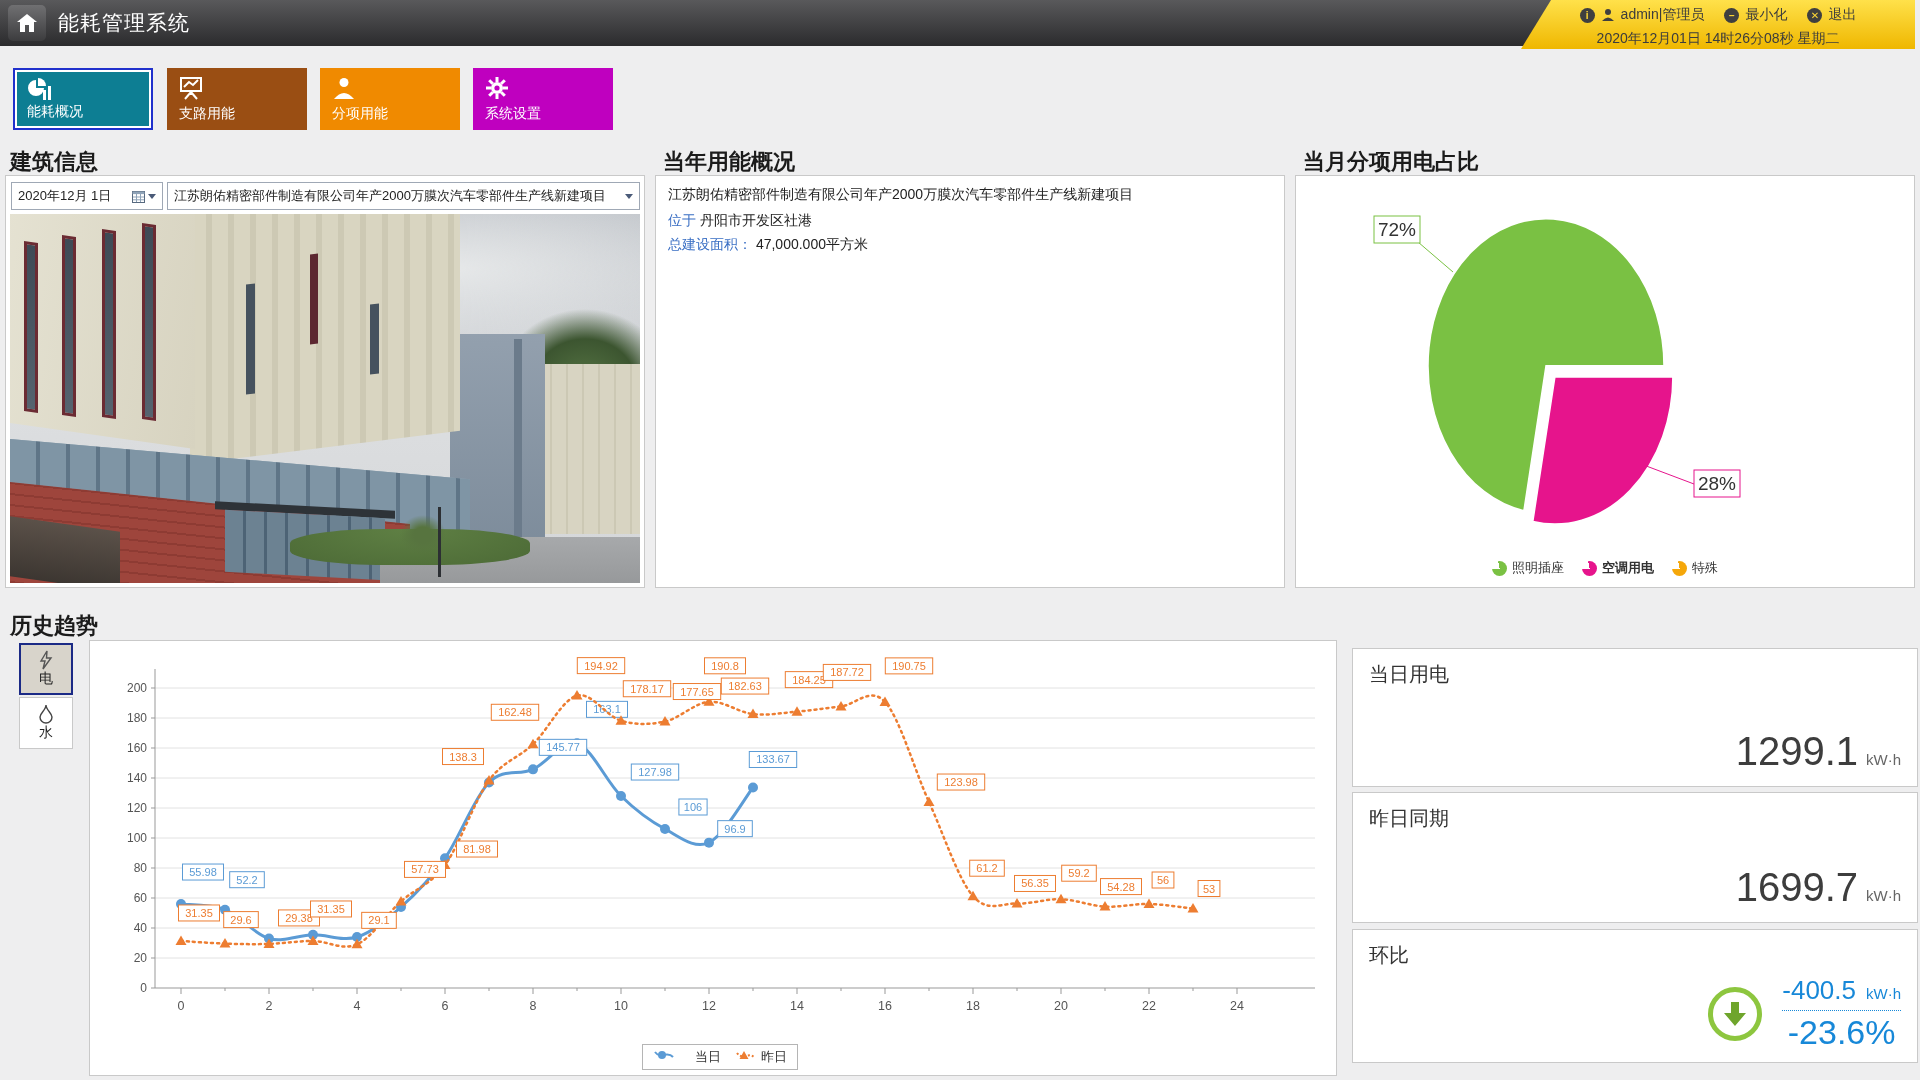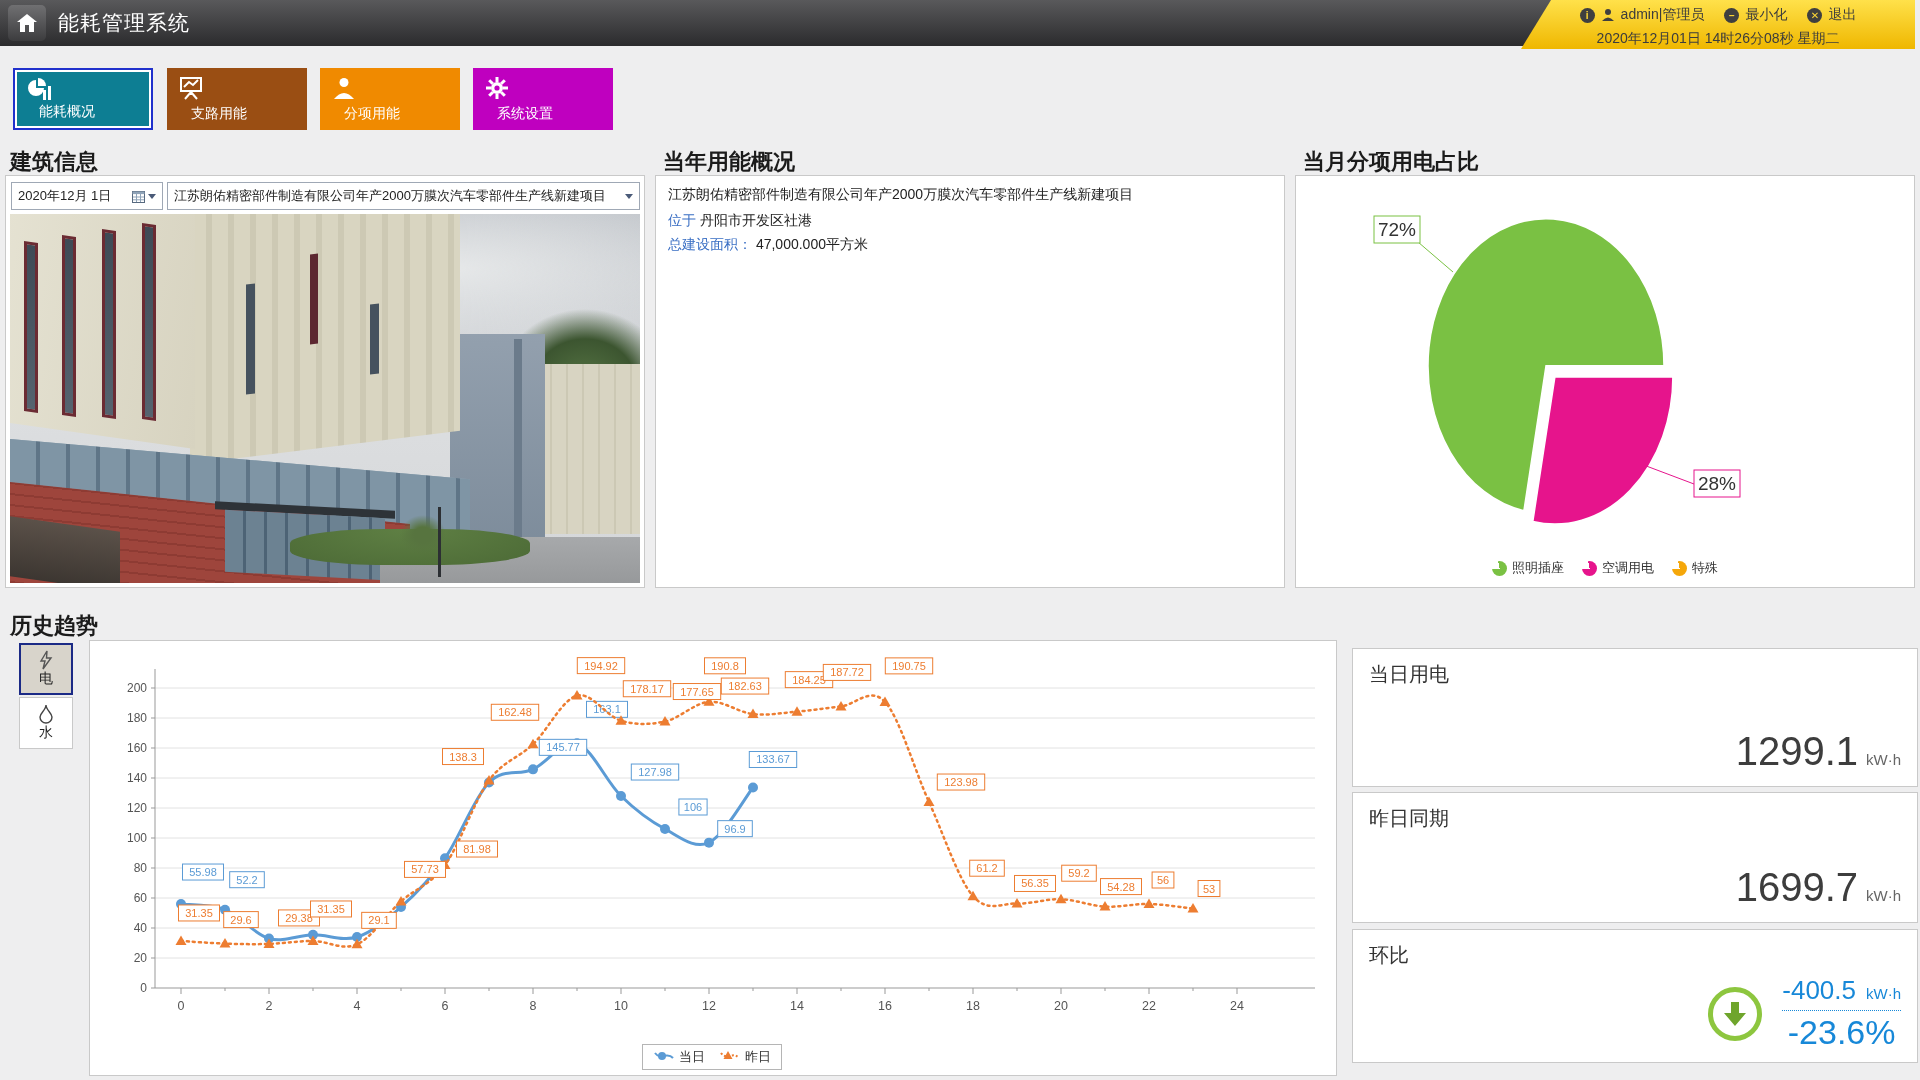--- a/index.html
+++ b/index.html
@@ -14,21 +14,21 @@
   
   #datebox { position:absolute; right:5px; top:0; width:394px; height:49px;
     background:linear-gradient(#ffe14a,#efb700); clip-path:polygon(30px 0,100% 0,100% 100%,0 100%);
     color:#3c3c3c; font-size:14px; }
   #datebox .row { display:flex; align-items:center; justify-content:center; gap:6px; height:24px; }
   .mini-circle { display:inline-flex; width:15px; height:15px; border-radius:50%; background:#3f3f3f;
     color:#ffd836; font-size:10px; font-weight:bold; align-items:center; justify-content:center; }
   
   .navbtn { position:absolute; top:68px; width:140px; height:62px; cursor:pointer; }
   .navbtn.sel { border:2px solid #2030cc; box-shadow:inset 0 0 0 2px #fff; }
-  .navbtn .nlabel { position:absolute; left:24px; bottom:7px; color:#fff; font-size:14px; }
+  .navbtn .nlabel { position:absolute; left:12px; bottom:7px; color:#fff; font-size:14px; }
   .navbtn .nicon { position:absolute; left:12px; top:8px; }
   
   .sec-h { position:absolute; font-size:22px; font-weight:bold; color:#1b1b1b; }
   .panel { position:absolute; top:175px; height:413px; background:#fff; border:1px solid #c9c9c9; }
   
   .ctrl { position:absolute; top:6px; height:28px; border:1px solid #9fa8b5; background:#fff;
     font-size:13px; color:#222; display:flex; align-items:center; padding:0 6px; }
   .chev { width:0; height:0; border-left:4px solid transparent; border-right:4px solid transparent;
     border-top:5px solid #4a5a78; }
   
@@ -232,21 +232,21 @@
       <text x="101" y="60" text-anchor="middle" font-size="19" fill="#333">72%</text>
       <polyline points="345,288 398,308" fill="none" stroke="#e6148c"></polyline>
       <rect x="398" y="294" width="46" height="27" fill="#fff" stroke="#e6148c"></rect>
       <text x="421" y="314" text-anchor="middle" font-size="19" fill="#333">28%</text>
     </svg>
   <div id="pie-legend">
       <span style="display: inline-flex; align-items: center; gap: 5px;">
         <span class="pswatch" style="background: conic-gradient(from 270deg, rgb(255, 255, 255) 0deg, rgb(255, 255, 255) 80deg, rgb(122, 193, 67) 80deg, rgb(122, 193, 67) 360deg);"></span>
         <span>照明插座</span>
       </span>
-      <span style="display: inline-flex; align-items: center; gap: 5px;">
+      <span style="display: inline-flex; align-items: center; gap: 5px; font-weight: bold;">
         <span class="pswatch" style="background: conic-gradient(from 270deg, rgb(255, 255, 255) 0deg, rgb(255, 255, 255) 80deg, rgb(230, 20, 140) 80deg, rgb(230, 20, 140) 360deg);"></span>
         <span>空调用电</span>
       </span>
       <span style="display: inline-flex; align-items: center; gap: 5px;">
         <span class="pswatch" style="background: conic-gradient(from 270deg, rgb(255, 255, 255) 0deg, rgb(255, 255, 255) 80deg, rgb(245, 167, 10) 80deg, rgb(245, 167, 10) 360deg);"></span>
         <span>特殊</span>
       </span>
     </div>
 </div>
 
@@ -436,21 +436,21 @@
       <rect x="968.7" y="222.2" width="34.6" height="16" fill="#fff" stroke="#ed7d31"></rect>
       <text x="986" y="234.2" text-anchor="middle" font-size="11" fill="#ed7d31">59.2</text>
       <rect x="1007.5" y="235.57999999999998" width="41" height="16" fill="#fff" stroke="#ed7d31"></rect>
       <text x="1028" y="247.57999999999998" text-anchor="middle" font-size="11" fill="#ed7d31">54.28</text>
       <rect x="1059.1" y="229" width="21.8" height="16" fill="#fff" stroke="#ed7d31"></rect>
       <text x="1070" y="241" text-anchor="middle" font-size="11" fill="#ed7d31">56</text>
       <rect x="1105.1" y="237.5" width="21.8" height="16" fill="#fff" stroke="#ed7d31"></rect>
       <text x="1116" y="249.5" text-anchor="middle" font-size="11" fill="#ed7d31">53</text>
     </svg>
   <div id="trend-legend">
-      <span style="display: inline-flex; align-items: flex-end; gap: 4px;">
+      <span style="display: inline-flex; align-items: flex-start; gap: 20px;">
         <span><svg width="22" height="14" viewBox="0 0 22 14">
             <path d="M2 4 C8 12 14 2 20 9" fill="none" stroke="#5b9bd5" stroke-width="2"></path>
             <circle cx="9" cy="7" r="4" fill="#5b9bd5"></circle>
           </svg></span>
         <span>当日</span>
       </span>
       <span style="display: inline-flex; align-items: center; gap: 4px;">
         <span><svg width="22" height="14" viewBox="0 0 22 14">
             <path d="M2 4 C8 12 14 2 20 9" fill="none" stroke="#ed7d31" stroke-width="2" stroke-dasharray="2 2"></path>
             <path d="M9 2 L13.5 10 L4.5 10 Z" fill="#ed7d31"></path>

